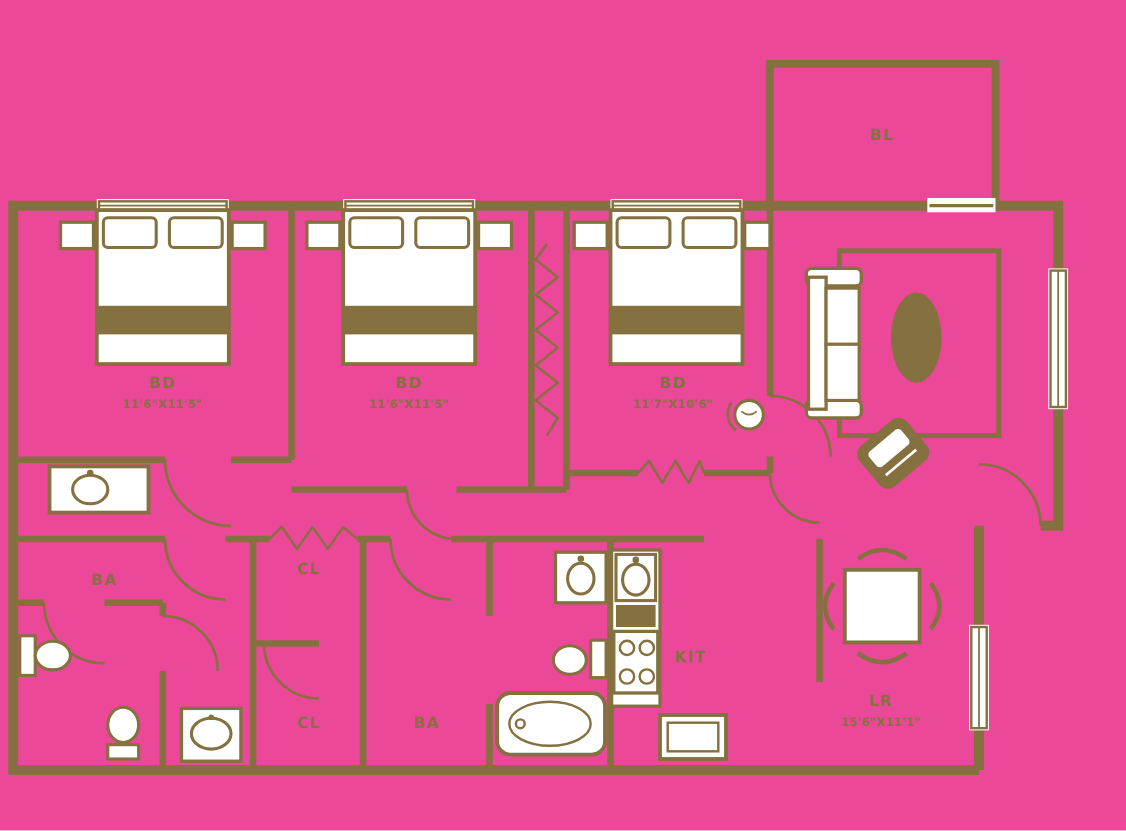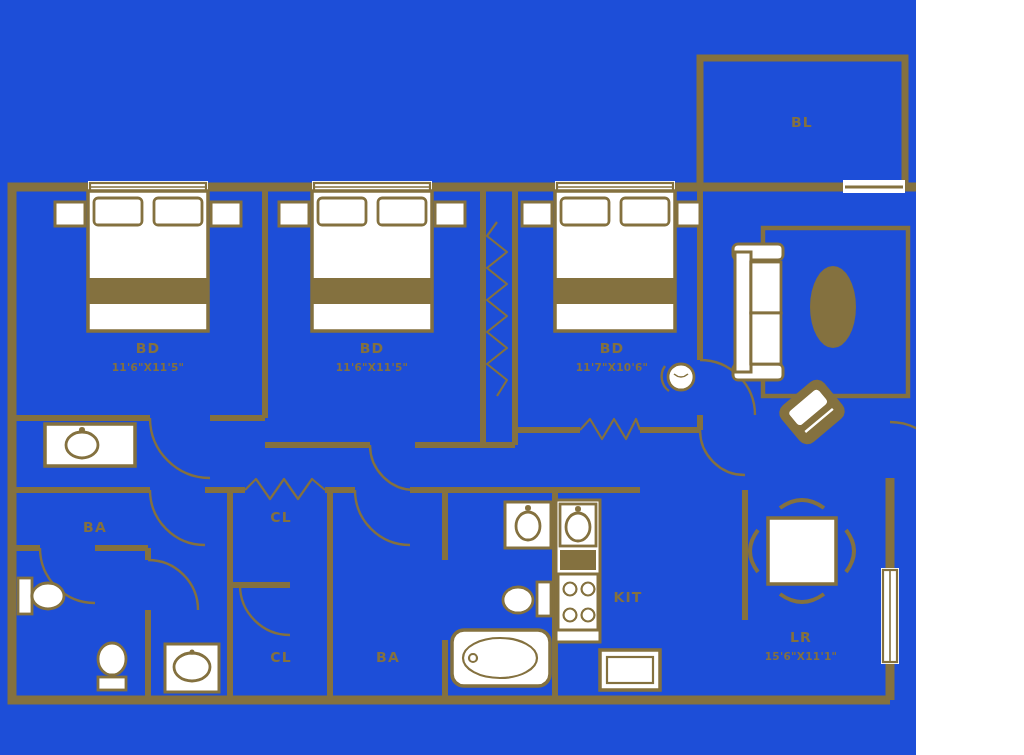--- a/index.html
+++ b/index.html
@@ -1,17 +1,17 @@
 <!DOCTYPE html>
 <html style="--wall: #84713F;"><head>
 <meta charset="utf-8">
 <style>
   :root{ --wall:#84713F; }
   html,body{margin:0;padding:0;background:#fff;}
-  .stage{position:relative;width:916px;height:755px;background:#1d4ed8;overflow:hidden;}
+  .stage{position:relative;width:1024px;height:755px;background:#ec4899;overflow:hidden;}
   svg{display:block;}
   .w9{stroke:var(--wall);stroke-width:9;fill:none;stroke-linejoin:miter;}
   .w7{stroke:var(--wall);stroke-width:7;fill:none;stroke-linejoin:miter;}
   .w6{stroke:var(--wall);stroke-width:6;fill:none;stroke-linejoin:miter;}
   .f35{stroke:var(--wall);stroke-width:3.5;fill:#fff;}
   .f3{stroke:var(--wall);stroke-width:3;fill:#fff;}
   .f28{stroke:var(--wall);stroke-width:2.8;fill:#fff;}
   .f22{stroke:var(--wall);stroke-width:2.2;fill:#fff;}
   .arc{stroke:var(--wall);stroke-width:2.4;fill:none;}
   .zig{stroke:var(--wall);stroke-width:2.2;fill:none;stroke-linejoin:round;}

